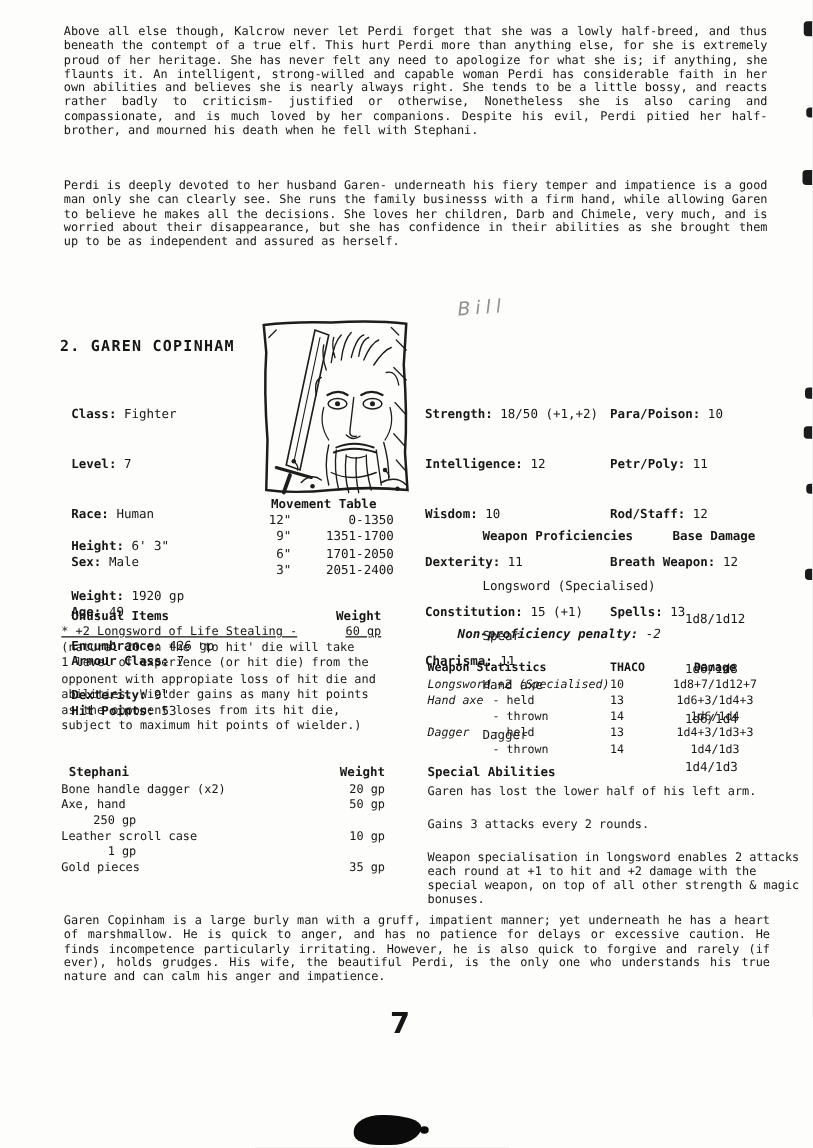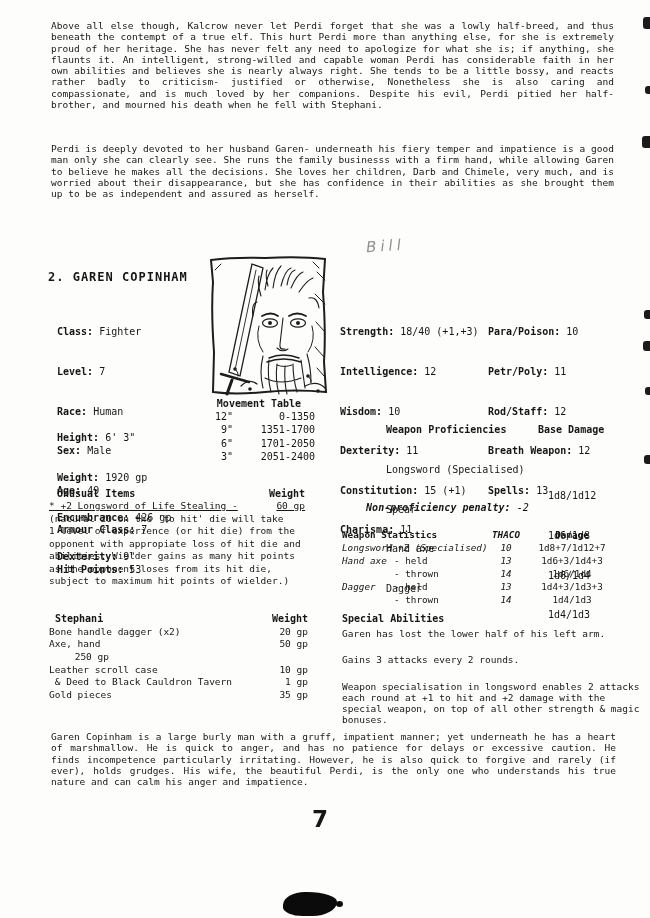--- a/index.html
+++ b/index.html
@@ -27,21 +27,21 @@
   .ui-head .t{font-weight:bold;padding-left:8px;}
   .ui-head .w{font-weight:bold;}
   .ui-item{display:flex;justify-content:space-between;text-decoration:underline;}
   .pre{white-space:pre-line;}
   .np{position:absolute;left:342px;top:491px;font-size:10px;white-space:pre;font-style:italic;}
   .np b{font-weight:bold;}
   .ws{position:absolute;left:342px;top:528px;width:278px;font-size:9.3px;line-height:13.1px;}
   .ws-row{display:flex;}
   .ws-name{width:146px;white-space:pre;}
   .ws-weapon{display:inline-block;width:52px;white-space:pre;font-style:italic;}
-  .ws-thaco{width:36px;text-align:center;white-space:pre;font-style:italic;}
+  .ws-thaco{width:36px;text-align:left;white-space:pre;}
   .ws-dmg{width:96px;text-align:center;white-space:pre;}
   .eq{position:absolute;left:49px;top:612px;width:259px;font-size:9.5px;line-height:12.7px;}
   .eq-head{display:flex;justify-content:space-between;font-size:10px;line-height:13.5px;}
   .eq-head .t{font-weight:bold;padding-left:6px;}
   .eq-head .w{font-weight:bold;}
   .eq-row{display:flex;}
   .eq-name{flex:1;white-space:pre;}
   .eq-wt{width:60px;text-align:right;white-space:pre;}
   .sa{position:absolute;left:342px;top:612px;width:300px;font-size:9.5px;line-height:11.3px;}
   .sa-title{font-weight:bold;font-size:10px;line-height:13px;}
@@ -112,21 +112,21 @@
     <div><b>Class:</b> <span>Fighter</span></div>
     <div><b>Level:</b> <span>7</span></div>
     <div><b>Race:</b> <span>Human</span></div>
     <div><b>Sex:</b> <span>Male</span></div>
     <div><b>Age:</b> <span>49</span></div>
     <div><b>Armour Class:</b> <span>7</span></div>
     <div><b>Hit Points:</b> <span>53</span></div>
   </div>
 
   <div class="kv-block" style="left:340px;top:299px;">
-    <div><b>Strength:</b> <span>18/40 (+1,+3)</span></div>
+    <div><b>Strength:</b> <span>18/50 (+1,+2)</span></div>
     <div><b>Intelligence:</b> <span>12</span></div>
     <div><b>Wisdom:</b> <span>10</span></div>
     <div><b>Dexterity:</b> <span>11</span></div>
     <div><b>Constitution:</b> <span>15 (+1)</span></div>
     <div><b>Charisma:</b> <span>11</span></div>
   </div>
 
   <div class="kv-block" style="left:488px;top:299px;">
     <div><b>Para/Poison:</b> <span>10</span></div>
     <div><b>Petr/Poly:</b> <span>11</span></div>
@@ -247,21 +247,20 @@
         <span class="eq-wt">50 gp</span>
       </div>
     <div class="eq-row">
         <span class="eq-wt">250 gp</span>
       </div>
     <div class="eq-row">
         <span class="eq-name">Leather scroll case</span>
         <span class="eq-wt">10 gp</span>
       </div>
     <div class="eq-row">
-        <span class="eq-name"> &amp; Deed to Black Cauldron Tavern</span>
         <span class="eq-wt">1 gp</span>
       </div>
     <div class="eq-row">
         <span class="eq-name">Gold pieces</span>
         <span class="eq-wt">35 gp</span>
       </div>
   </div>
 
   <div class="sa">
     <div class="sa-title">Special Abilities</div>

